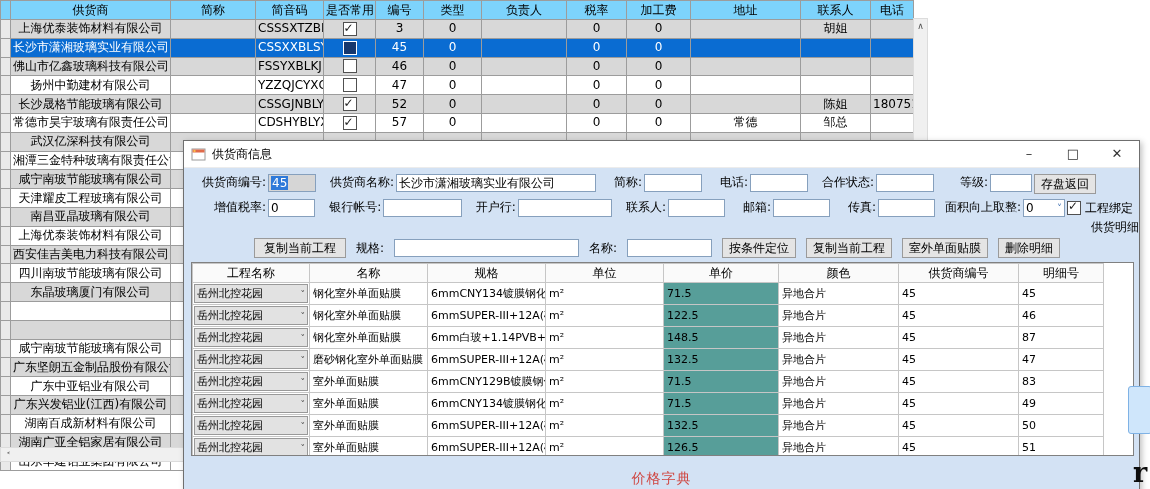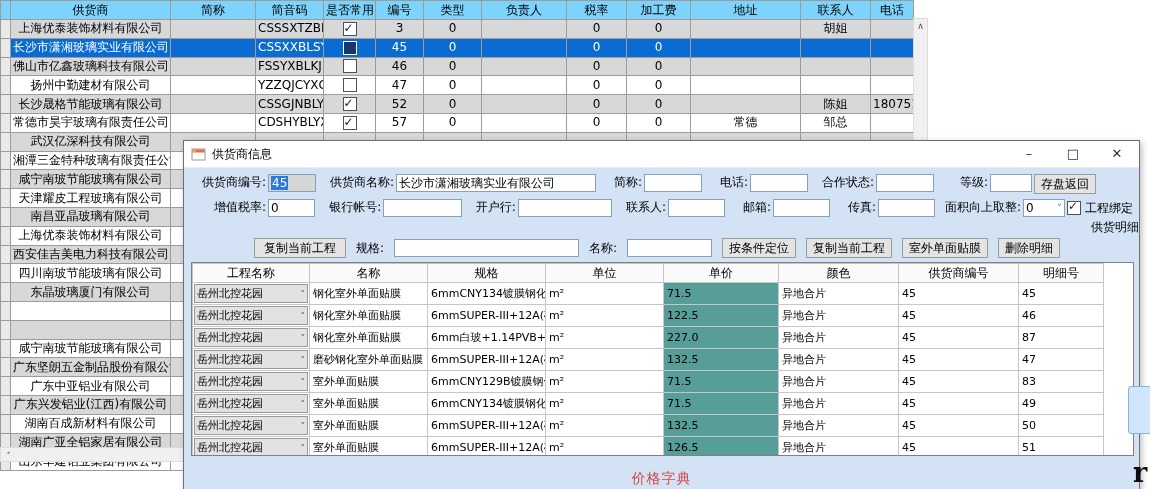--- a/index.html
+++ b/index.html
@@ -610,21 +610,21 @@
           <tr>
             <td class="cboTd">
               <div class="combocell">
                 <span>岳州北控花园</span>
                 <span class="arr">˅</span>
               </div>
             </td>
             <td>钢化室外单面贴膜</td>
             <td>6mm白玻+1.14PVB+6mm...</td>
             <td>m²</td>
-            <td class="price">227.0</td>
+            <td class="price">148.5</td>
             <td>异地合片</td>
             <td>45</td>
             <td>87</td>
           </tr>
           <tr>
             <td class="cboTd">
               <div class="combocell">
                 <span>岳州北控花园</span>
                 <span class="arr">˅</span>
               </div>

